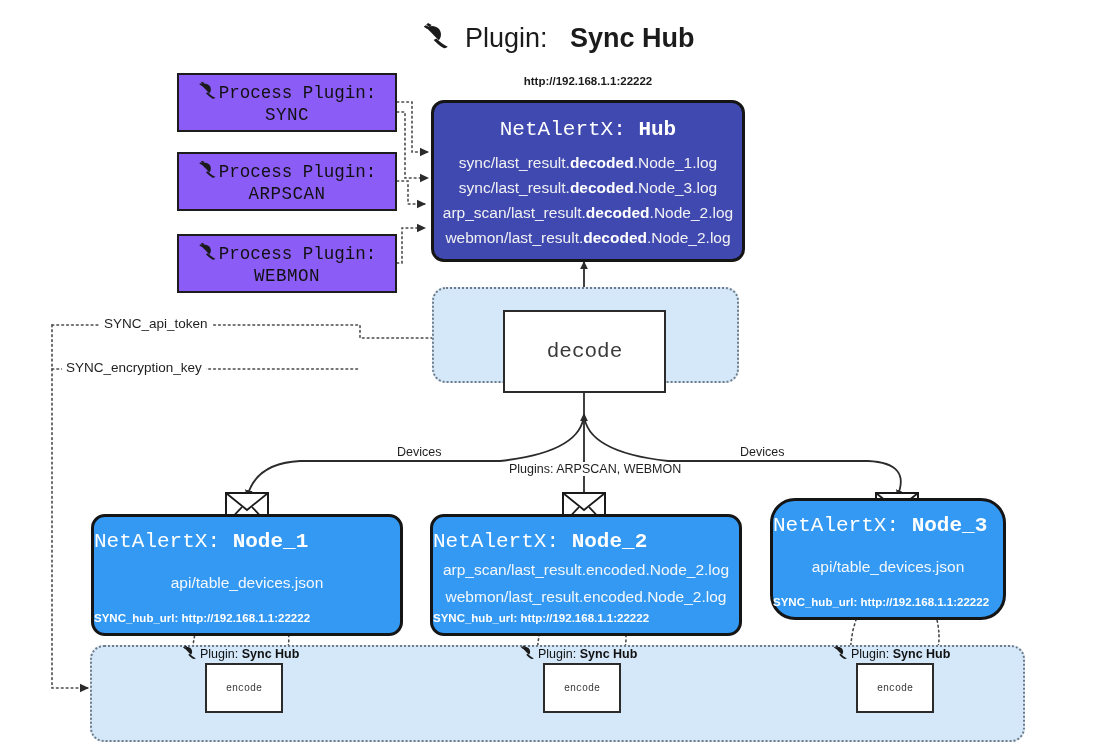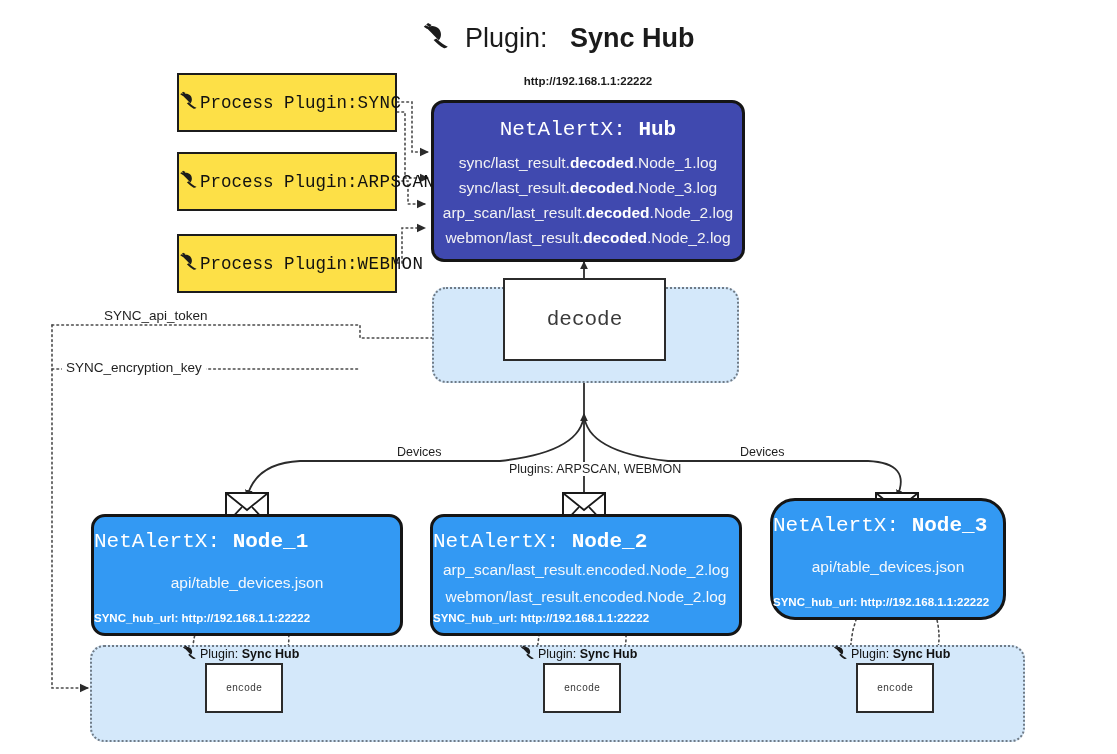--- a/index.html
+++ b/index.html
@@ -16,24 +16,24 @@
   .title{
     position:absolute;left:0;top:16px;width:1117px;text-align:center;
     font-size:27px;line-height:44px;color:#1b1b1b;white-space:nowrap;
   }
   .title .plug{display:inline-block;vertical-align:-3px;margin-right:7px;}
   .title .light{font-weight:400;}
   .title .strong{font-weight:bold;}
 
   
   .pbox{
-    position:absolute;background:#fde047;border:2.5px solid #1c1c1c;
+    position:absolute;background:#8b5cf6;border:2.5px solid #1c1c1c;
     font-family:"Liberation Mono","DejaVu Sans Mono",monospace;
     font-size:17.5px;color:#111;text-align:center;
-    display:flex;flex-direction:row;justify-content:flex-start;align-items:center;
+    display:flex;flex-direction:column;justify-content:center;align-items:center;
     box-sizing:border-box;
   }
   .pbox .l1{display:flex;align-items:center;justify-content:center;white-space:nowrap;}
   .pbox .l1 .plug{margin-right:2px;}
   .pbox .l2{white-space:nowrap;letter-spacing:.5px;}
 
   
   .hubwrap{position:absolute;}
   .huburl{
     position:absolute;left:0;top:-25px;width:100%;text-align:center;
@@ -250,25 +250,25 @@
       <div class="logline">
         <span>arp_scan/last_result.</span><b>decoded</b><span>.Node_2.log</span>
       </div>
       <div class="logline">
         <span>webmon/last_result.</span><b>decoded</b><span>.Node_2.log</span>
       </div>
     </div>
   </div>
 
   <div class="region" style="left:432px;top:287px;width:307px;height:96px;"></div>
-  <div class="procbox decode" style="left:503px;top:278px;width:163px;height:83px;text-align:center;">
+  <div class="procbox decode" style="left:503px;top:310px;width:163px;height:83px;text-align:center;">
     <span>decode</span>
   </div>
 
-  <div class="tokenlabel" style="left:100px;top:308px;">SYNC_api_token</div>
+  <div class="tokenlabel" style="left:100px;top:316px;">SYNC_api_token</div>
   <div class="tokenlabel" style="left:62px;top:360px;">SYNC_encryption_key</div>
 
   <div class="wlabel" style="left:394px;top:445px;">Devices</div>
   <div class="wlabel" style="left:737px;top:445px;">Devices</div>
   <div class="wlabel" style="left:506px;top:462px;">Plugins: ARPSCAN, WEBMON</div>
 
   <div class="envelope" style="left:225px;top:492px;">
     <svg width="44" height="33" viewBox="0 0 44 33">
       <rect x="1" y="1" width="42" height="31" fill="#fff" stroke="#1a1a1a" stroke-width="2"></rect>
       <path d="M1,1 L22,18 L43,1" fill="none" stroke="#1a1a1a" stroke-width="1.8"></path>

